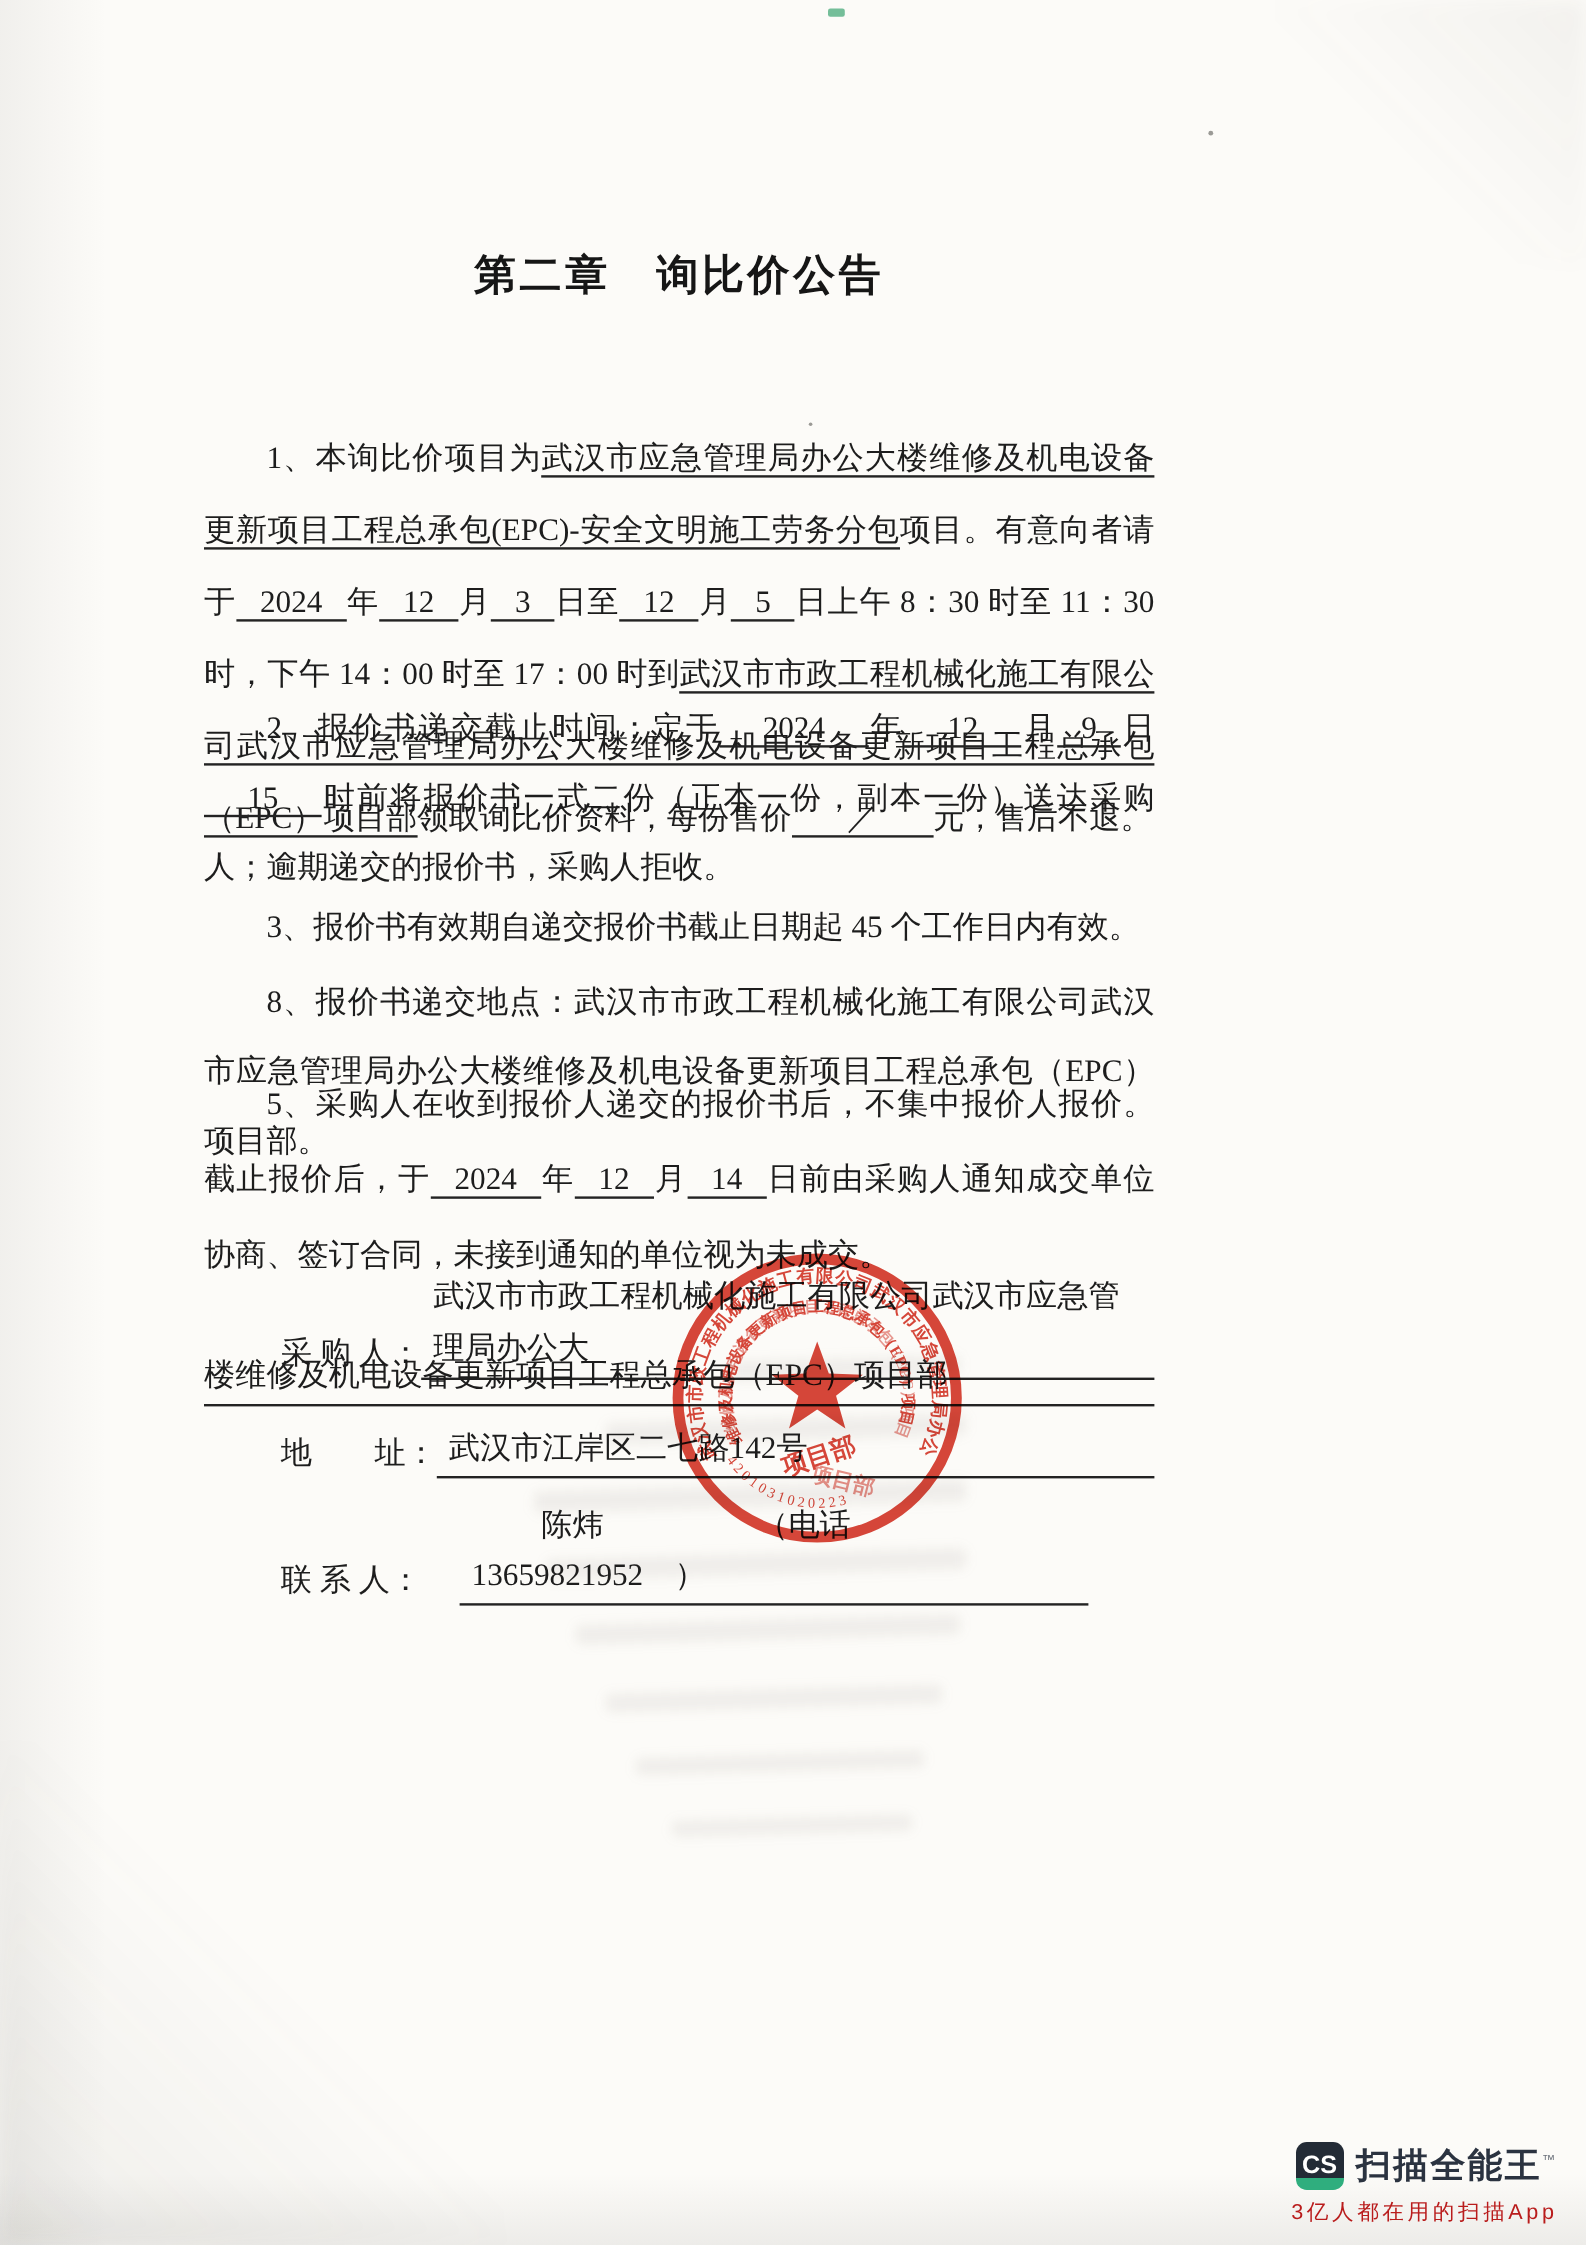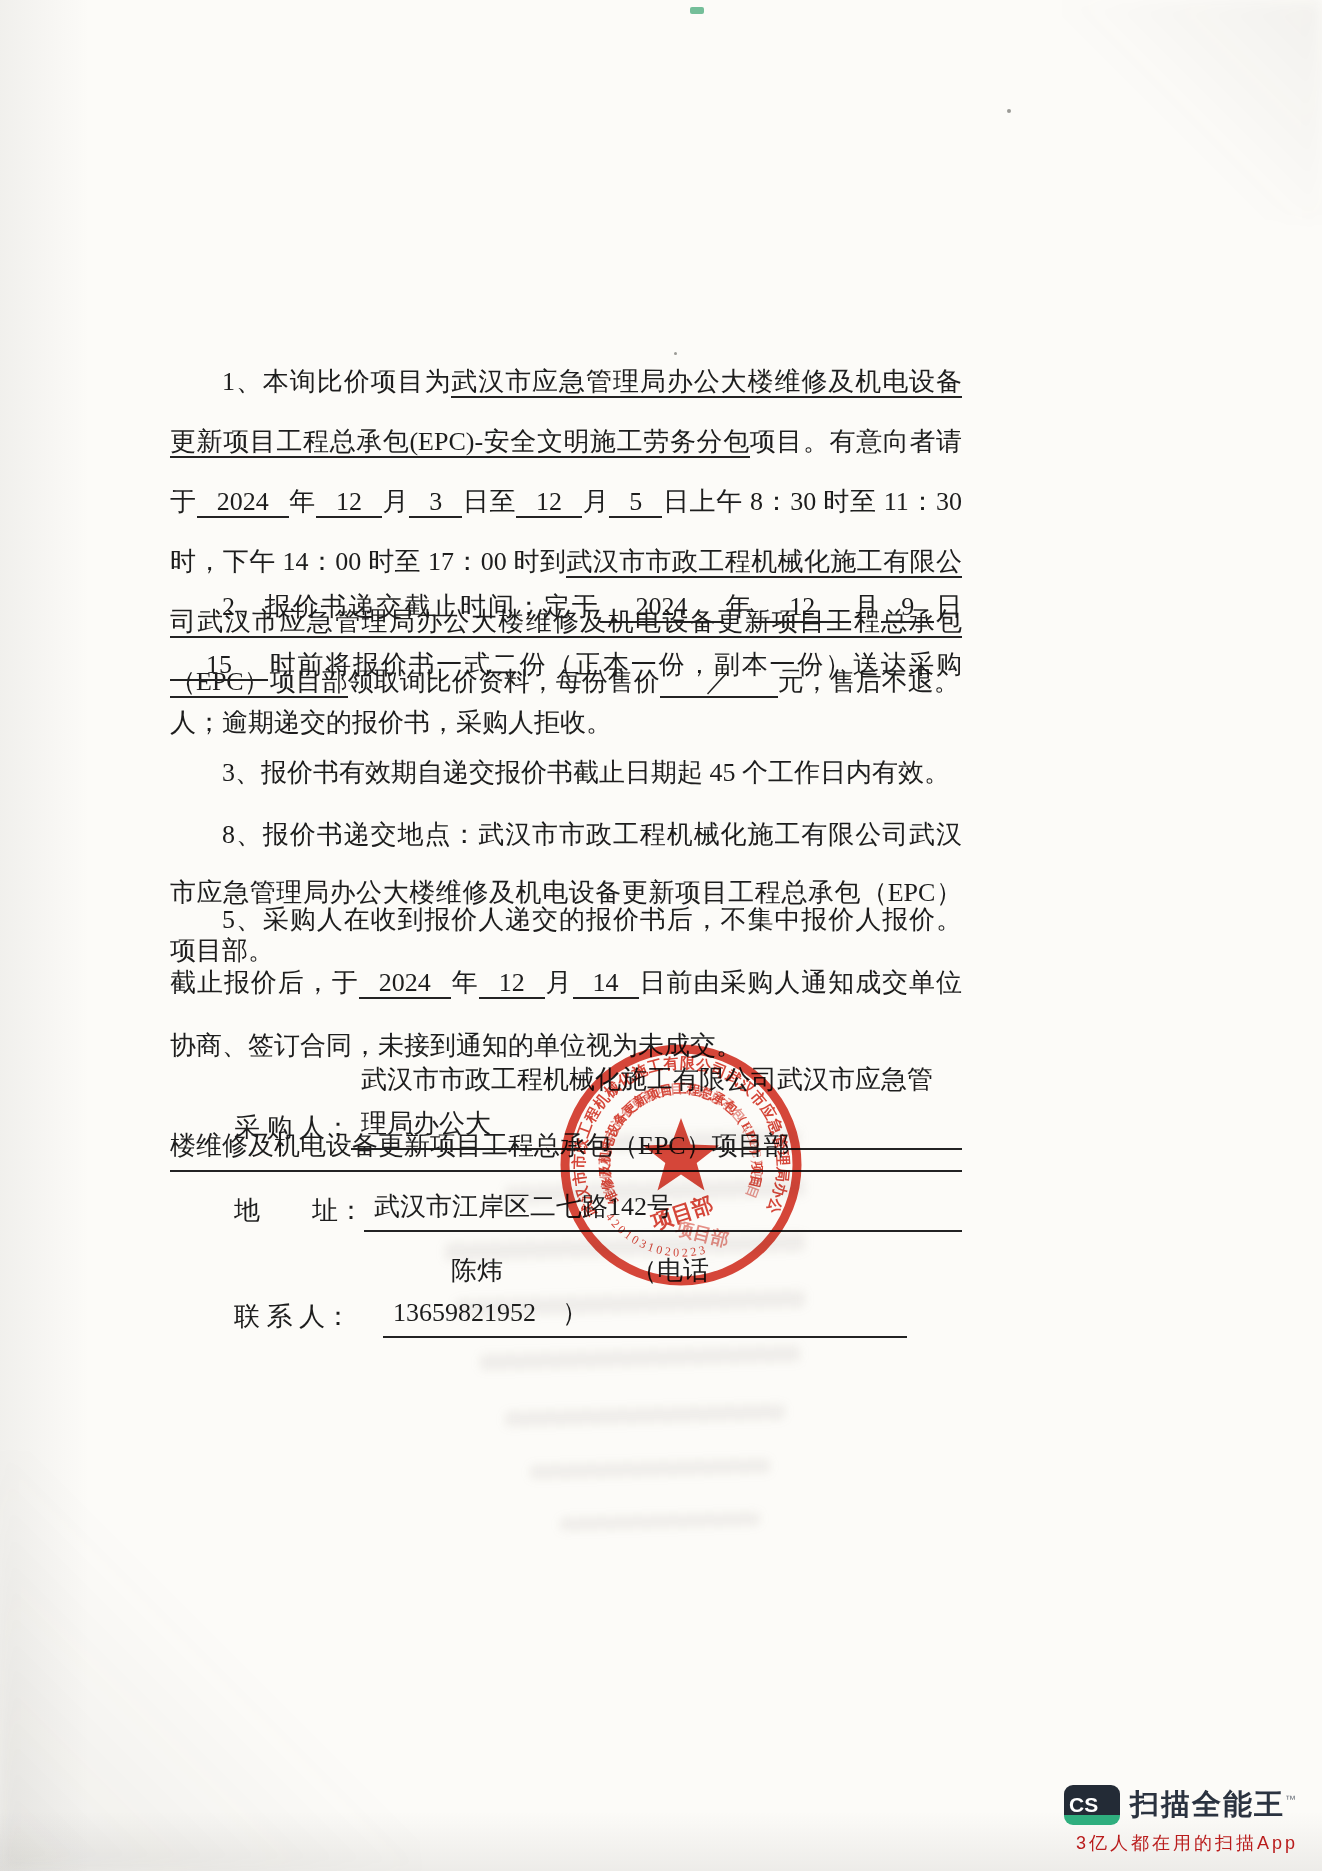--- a/index.html
+++ b/index.html
@@ -56,21 +56,21 @@
   .person-name{margin-left:58px;}
   .person-phone{margin-left:128px;}
 
   
   .seal{position:absolute;left:556px;top:1040px;width:250px;height:250px;mix-blend-mode:multiply;opacity:.93;}
 
   
   .watermark{position:absolute;right:24px;bottom:16px;text-align:right;font-family:"Liberation Sans",sans-serif;}
   .wm-row{display:flex;align-items:center;justify-content:flex-end;gap:10px;}
   .wm-badge{
-    width:56px;height:40px;border-radius:9px;
+    width:40px;height:40px;border-radius:9px;
     background:linear-gradient(to bottom,#232b36 76%,#2fae7e 76%);
     color:#fff;font-weight:bold;font-size:21px;
     display:flex;align-items:center;justify-content:flex-start;
     padding-left:5px;box-sizing:border-box;
   }
   .wm-name{font-size:29px;font-weight:bold;color:#2b3340;letter-spacing:2px;}
   .wm-name sup{font-size:11px;font-weight:normal;color:#6a707a;}
   .wm-tagline{margin-top:6px;font-size:18px;color:#b91c1c;letter-spacing:3px;}
 </style>
 </head>
@@ -88,20 +88,21 @@
 
   <div class="ghost" style="left:610px;top:1132px;width:190px;height:16px;"></div>
   <div class="ghost" style="left:505px;top:1182px;width:300px;height:18px;"></div>
   <div class="ghost" style="left:445px;top:1238px;width:360px;height:18px;"></div>
   <div class="ghost" style="left:455px;top:1295px;width:350px;height:17px;"></div>
   <div class="ghost" style="left:480px;top:1350px;width:320px;height:16px;"></div>
   <div class="ghost" style="left:505px;top:1408px;width:280px;height:15px;"></div>
   <div class="ghost" style="left:530px;top:1462px;width:240px;height:14px;"></div>
   <div class="ghost" style="left:560px;top:1515px;width:200px;height:13px;"></div>
 
+  <div class="doc-title">第二章　询比价公告</div>
 
   <div class="para p1">
     <span>1、本询比价项目为</span><span class="ul">武汉市应急管理局办公大楼维修及机电设备更新项目工程总承包(EPC)-安全文明施工劳务分包</span><span>项目。有意向者请于</span><span class="fv">2024</span><span>年</span><span class="fv">12</span><span>月</span><span class="fv">3</span><span>日至</span><span class="fv">12</span><span>月</span><span class="fv">5</span><span>日上午 8：30 时至 11：30 时，下午 14：00 时至 17：00 时到</span><span class="ul">武汉市市政工程机械化施工有限公司武汉市应急管理局办公大楼维修及机电设备更新项目工程总承包（EPC）项目部</span><span>领取询比价资料，每份售价</span><span class="fv price">／</span><span>元，售后不退。</span>
   </div>
 
   <div class="para p2">
     <span>2、报价书递交截止时间：定于</span><span class="fv wide">2024</span><span>年</span><span class="fv wide">12</span><span>月</span><span class="fv">9</span><span>日</span><span class="fv wide">15</span><span>时前将报价书一式二份（正本一份，副本一份）送达采购人；逾期递交的报价书，采购人拒收。</span>
   </div>
 
   <div class="para p3">3、报价书有效期自递交报价书截止日期起 45 个工作日内有效。</div>

